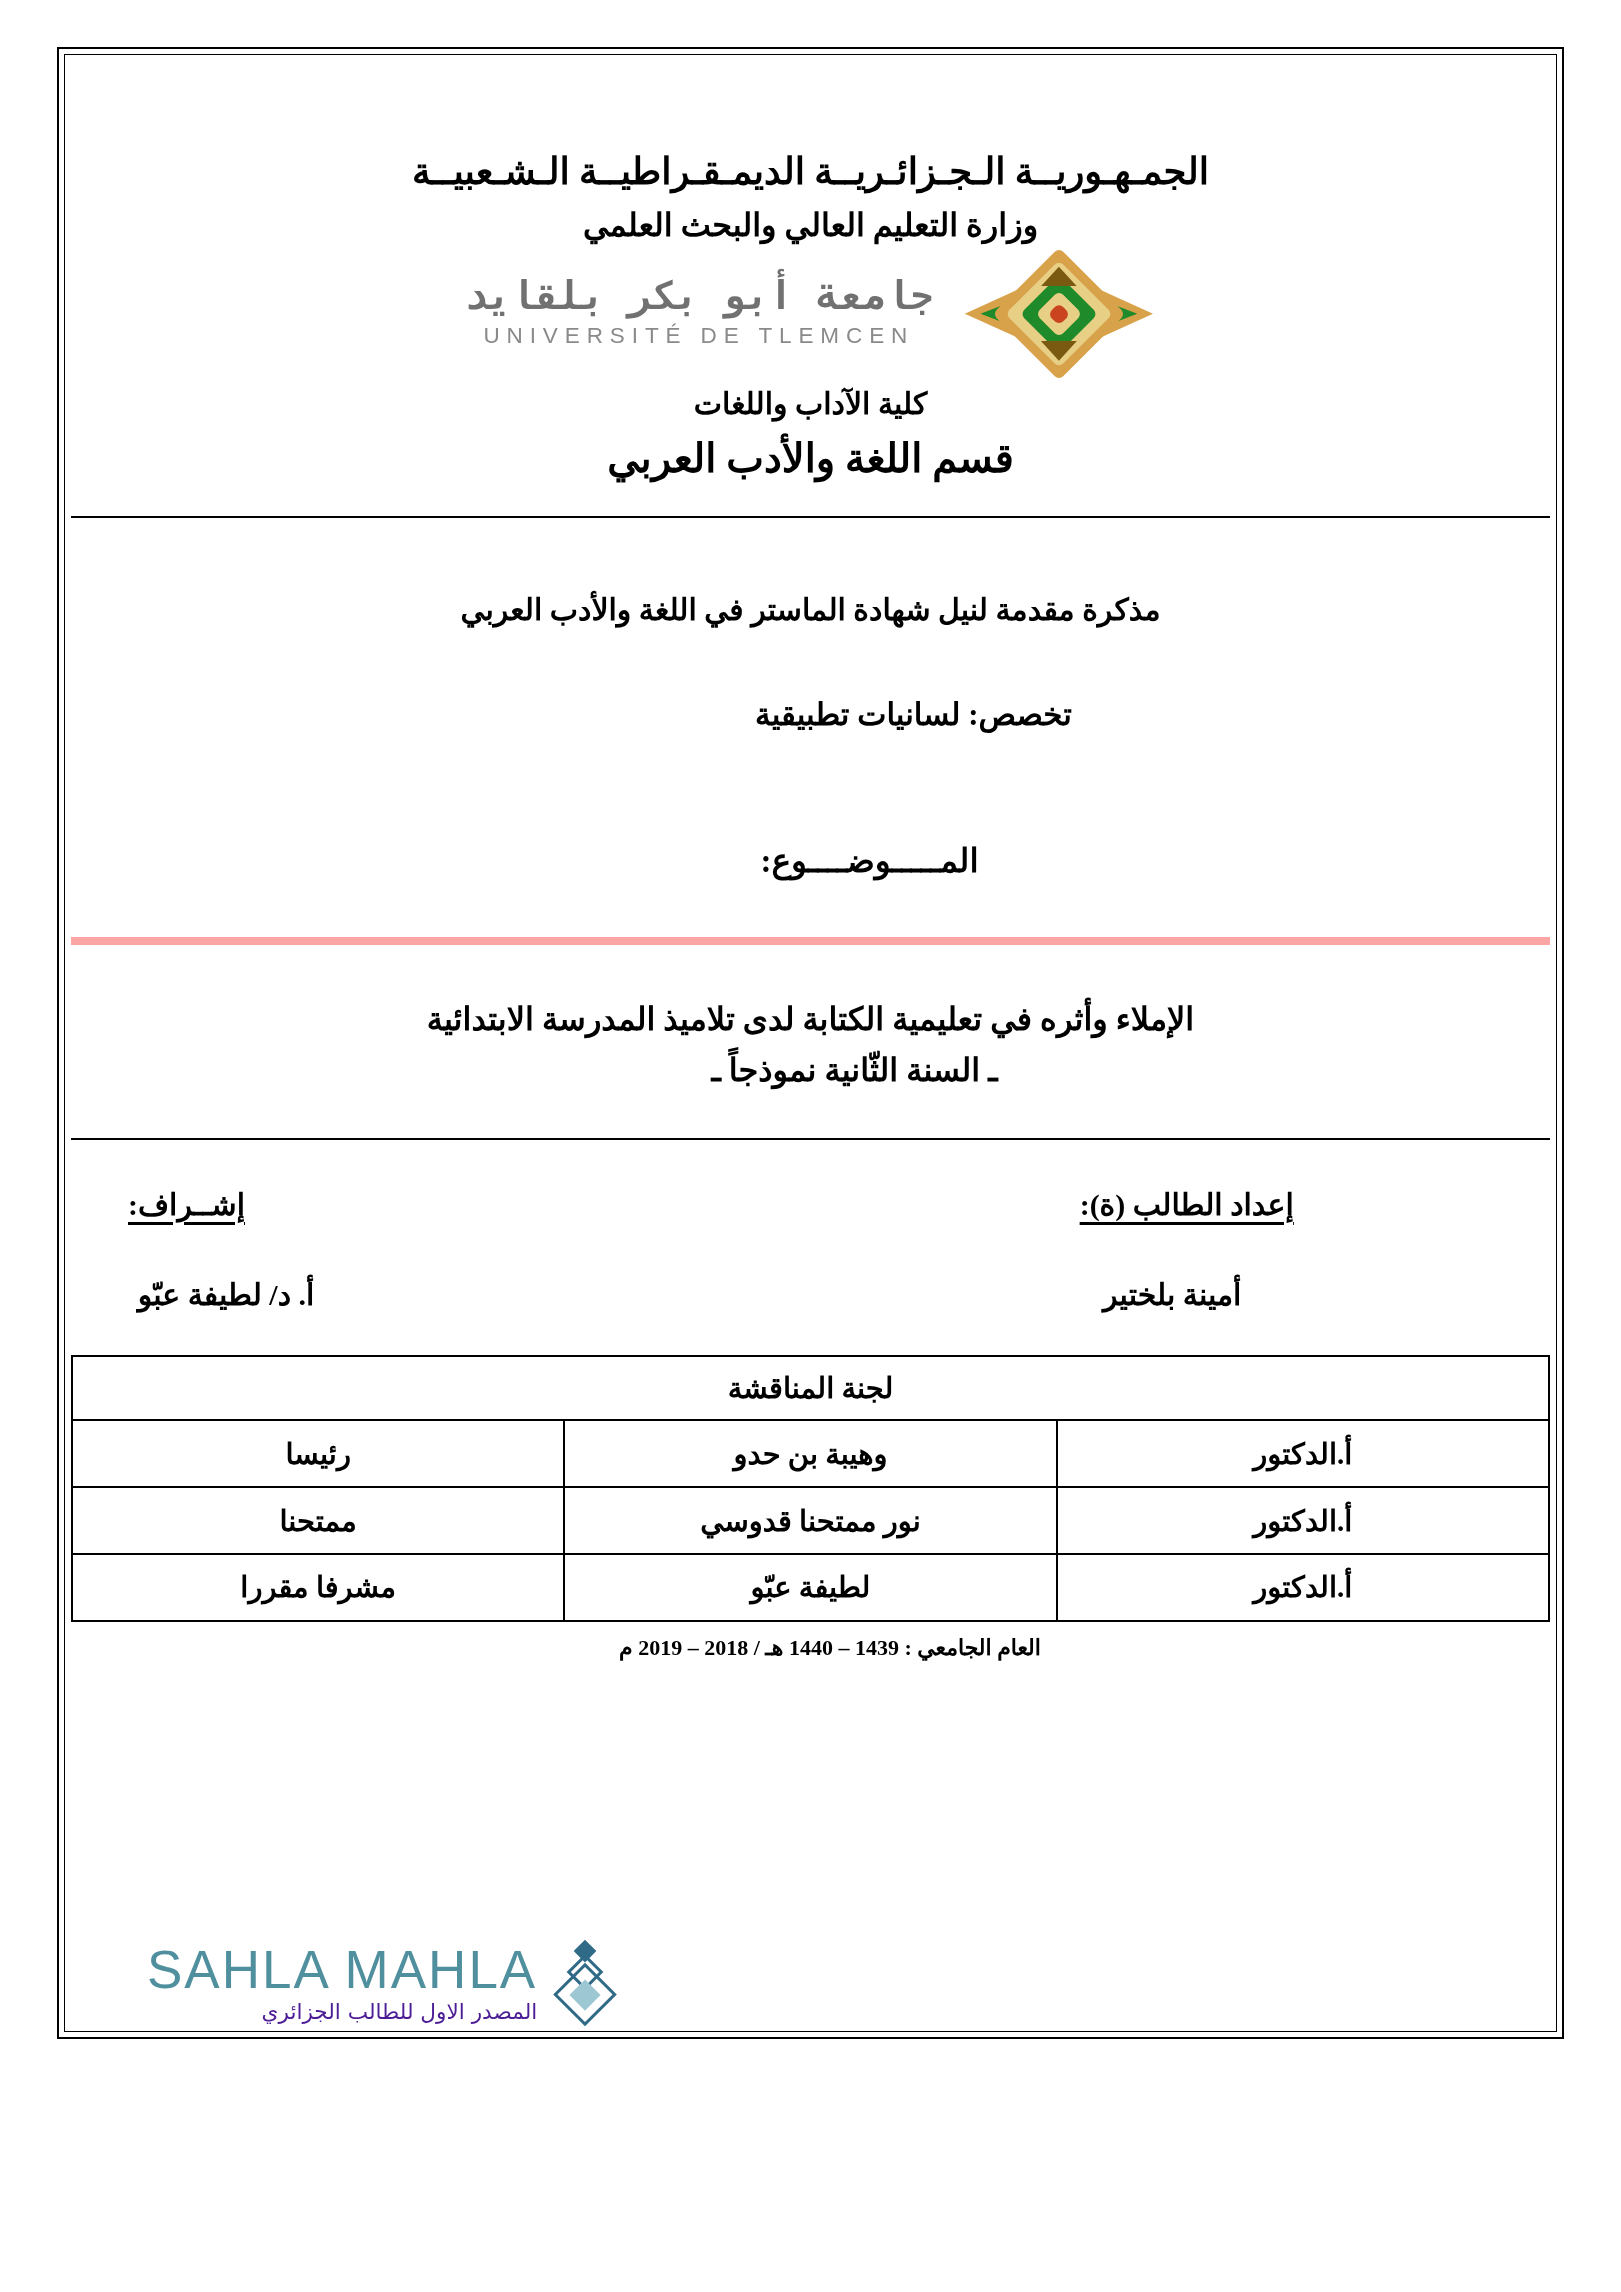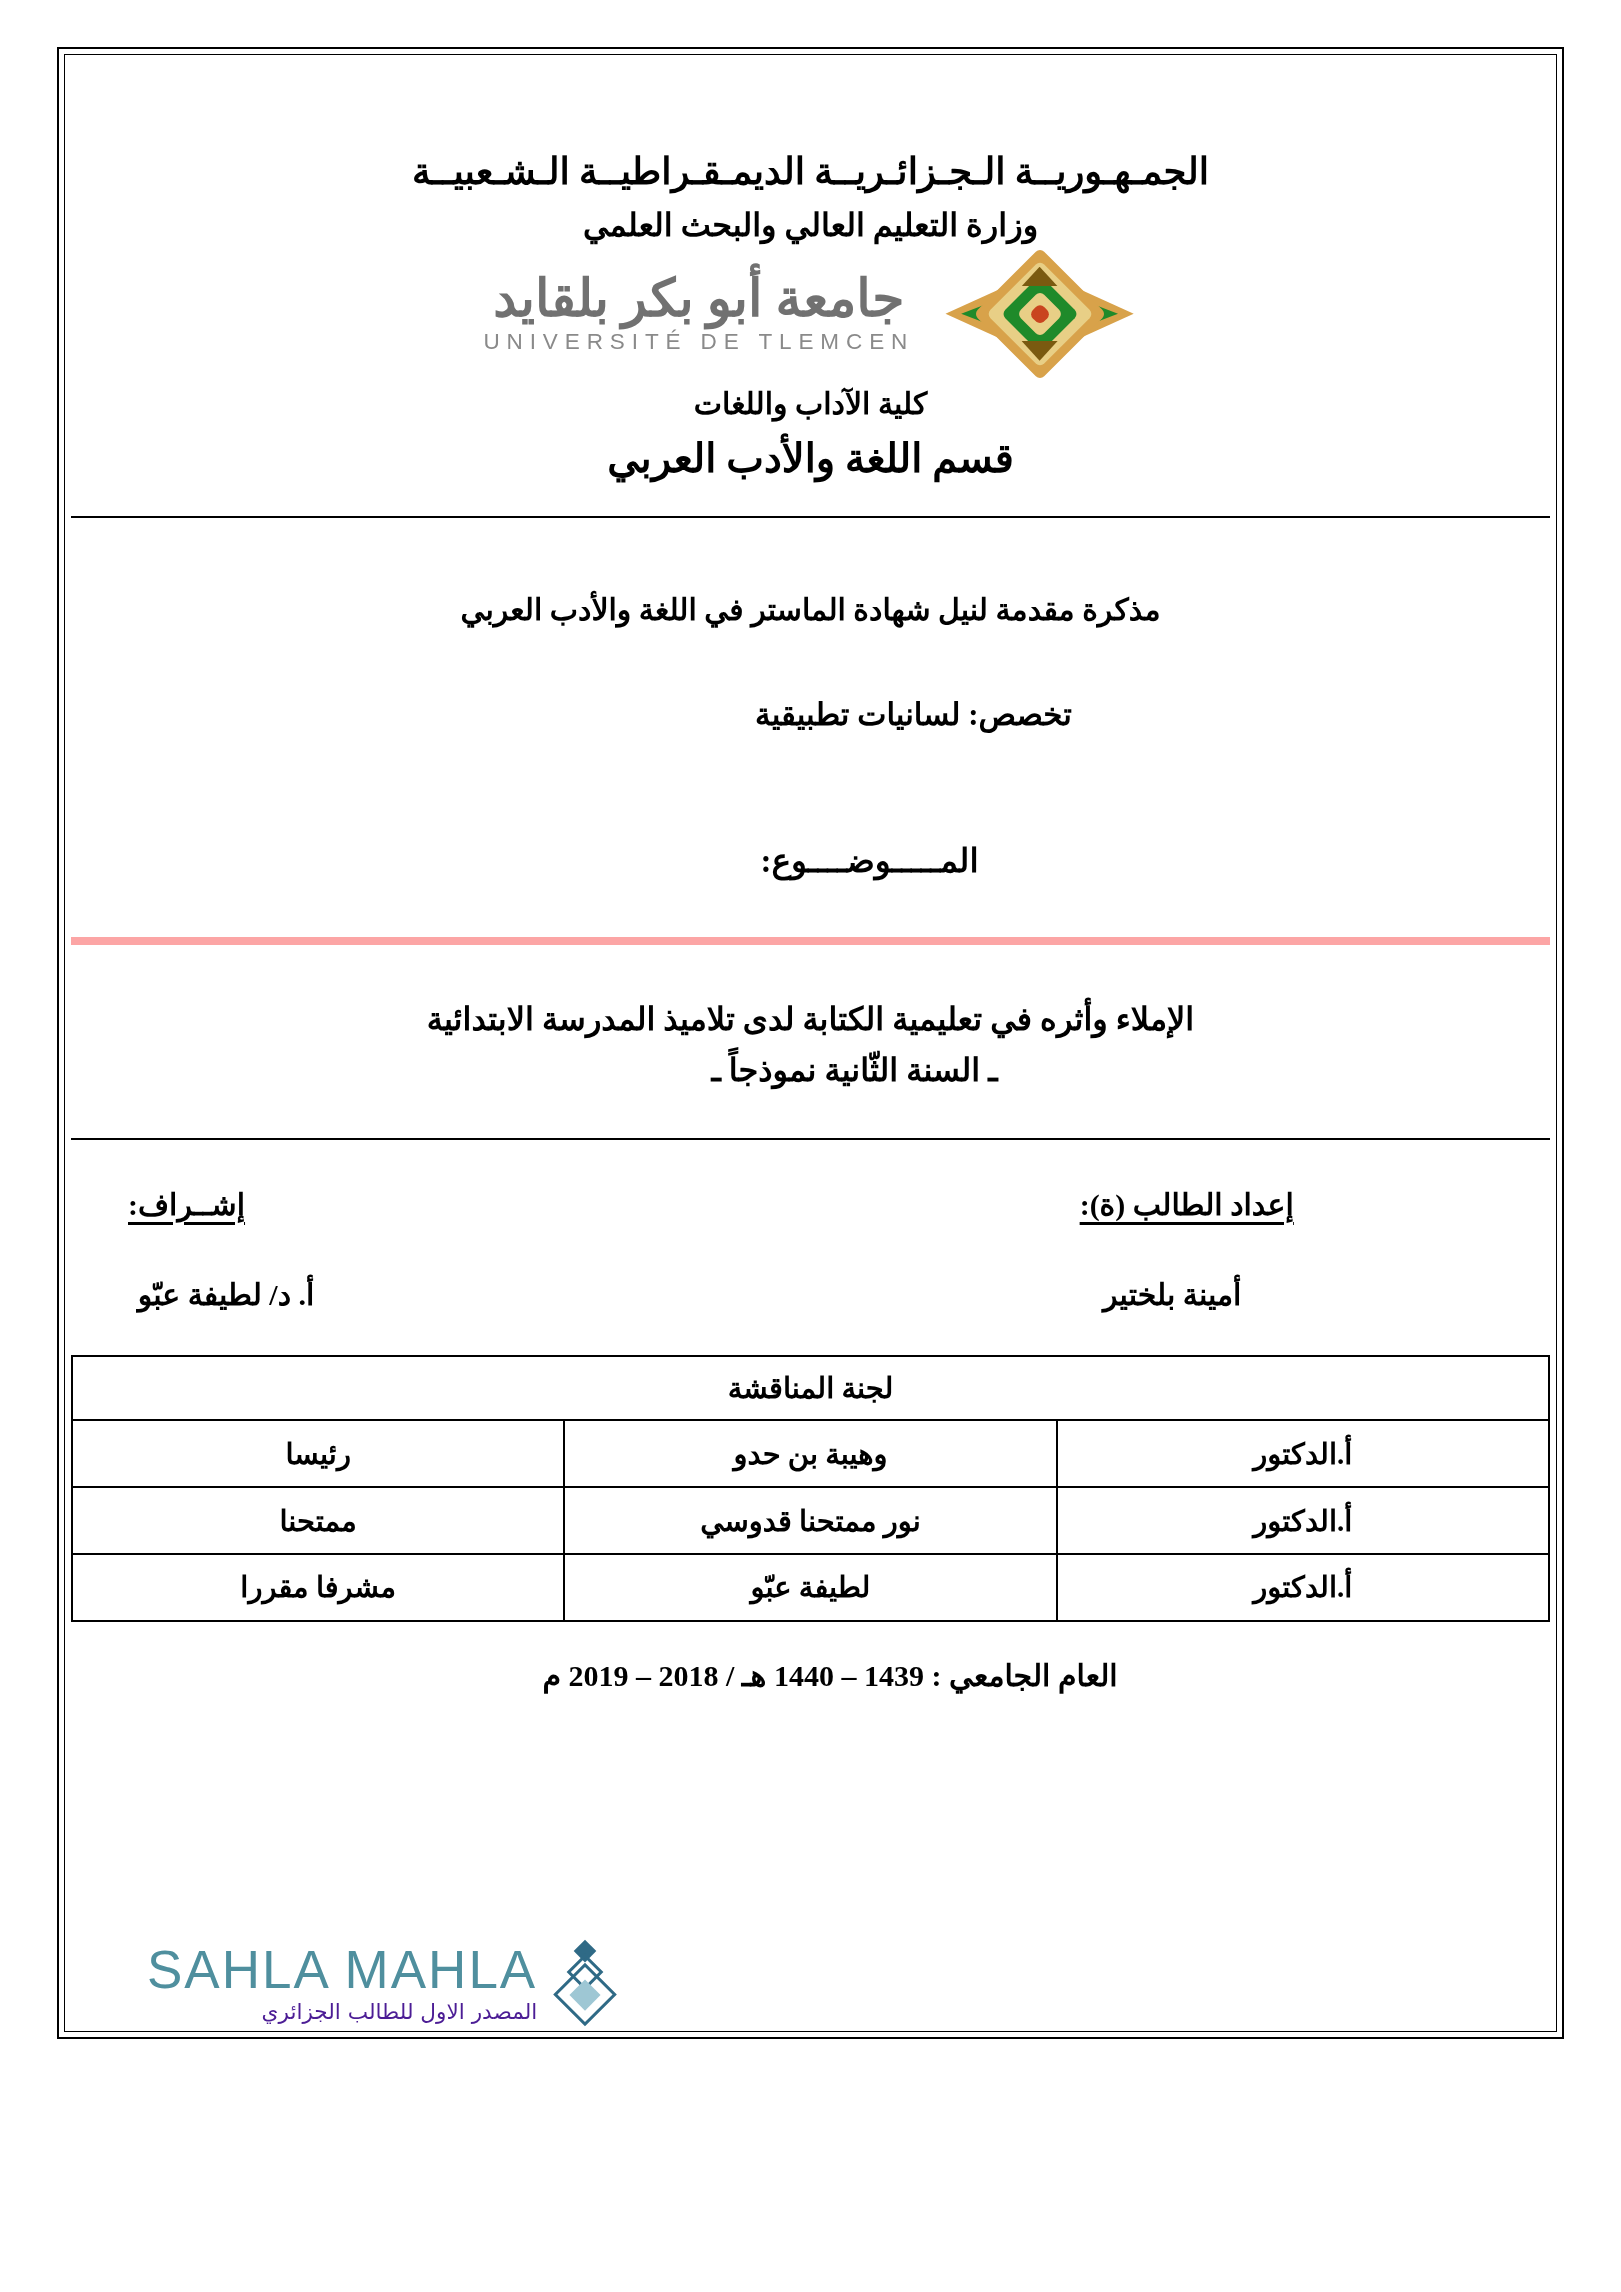--- a/index.html
+++ b/index.html
@@ -84,22 +84,22 @@
     gap: 27.4px;
     margin-top: 17.6px;
     height: 102px;
   }
   .logo-wordmark {
     text-align: center;
     line-height: 1.0;
     filter: grayscale(100%);
   }
   .logo-ar {
-    font-family: Liberation Serif, serif;
-    font-size: 52px;
+    font-family: Liberation Mono, monospace;
+    font-size: 39px;
     font-weight: bold;
     color: #ec4899;
     letter-spacing: 2.9px;
     white-space: nowrap;
   }
   .logo-fr {
     font-family: "Liberation Sans", sans-serif;
     font-size: 22.5px;
     color: #8a8a8a;
     letter-spacing: 6.9px;
@@ -262,23 +262,23 @@
   .jury .jury-head {
     height: 55px;
     font-size: 29px;
   }
   .col-title { width: 17%; }
   .col-name  { width: 57%; }
   .col-role  { width: 26%; }
 
   .year-line {
     text-align: center;
-    font-size: 30px;
-    font-weight: bold;
-    margin-top: 36px;
+    font-size: 22px;
+    font-weight: bold;
+    margin-top: 13px;
     padding-left: 39px;
   }
 
   
   .watermark {
     position: absolute;
     left: 147px;
     bottom: 53px;
     display: flex;
     align-items: center;

